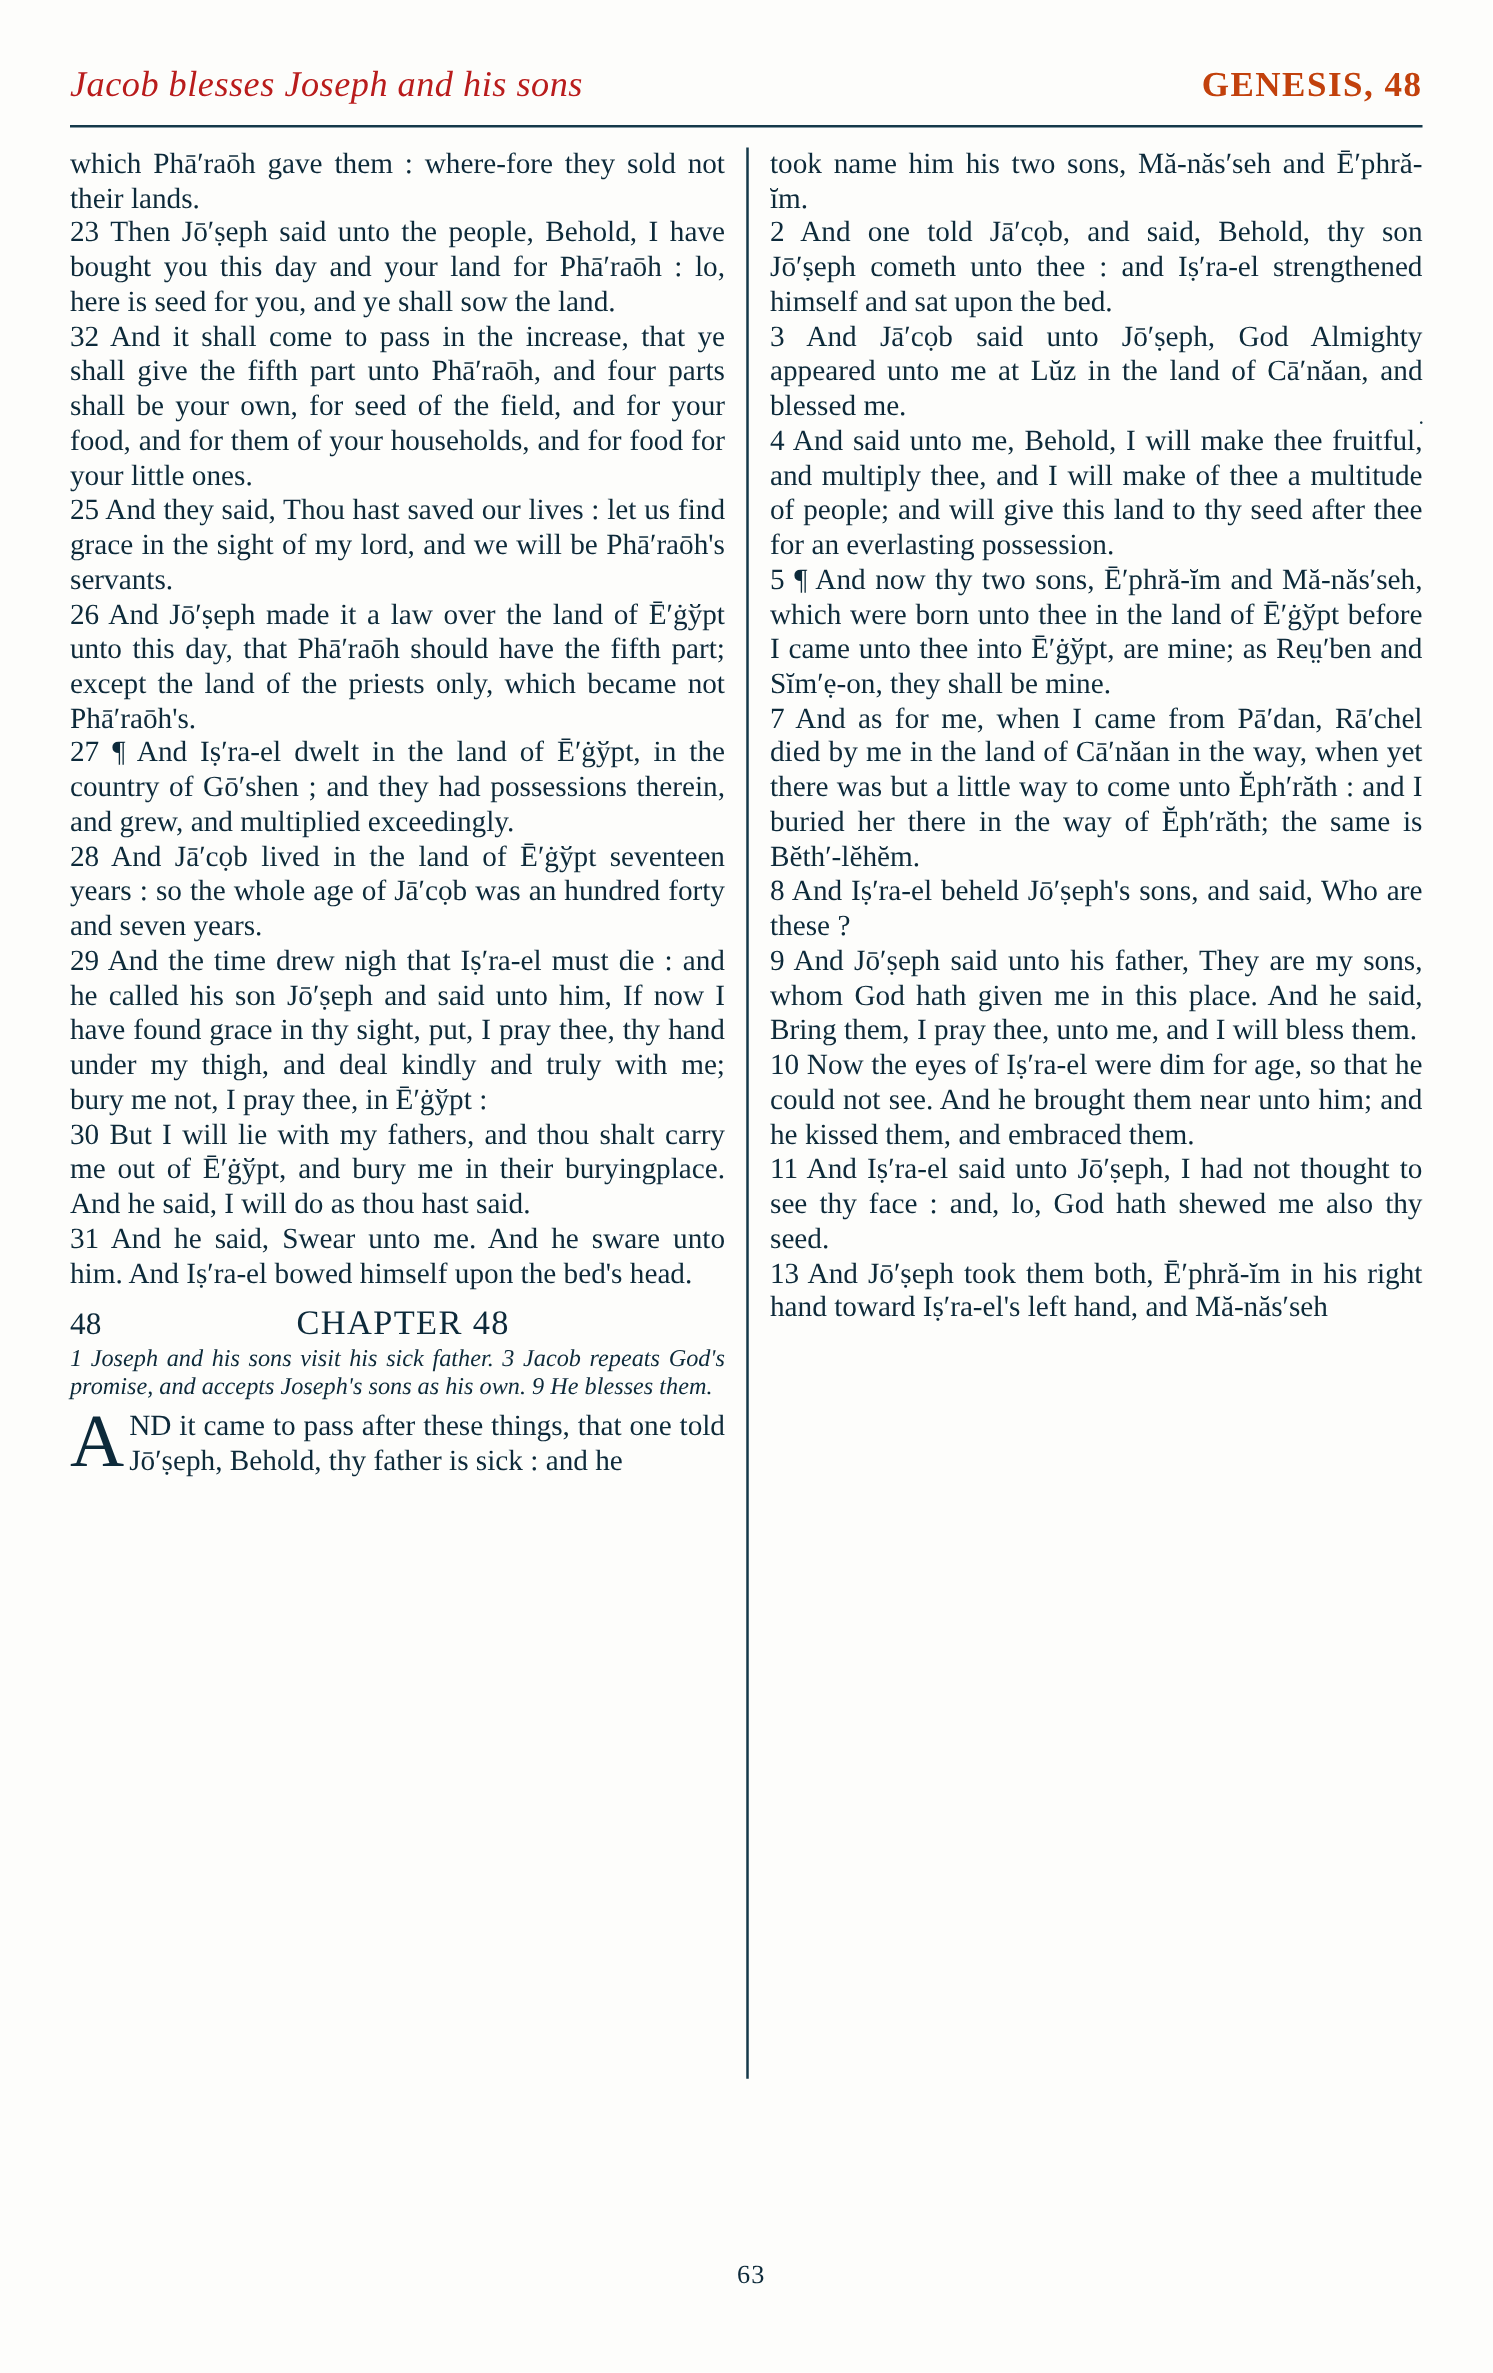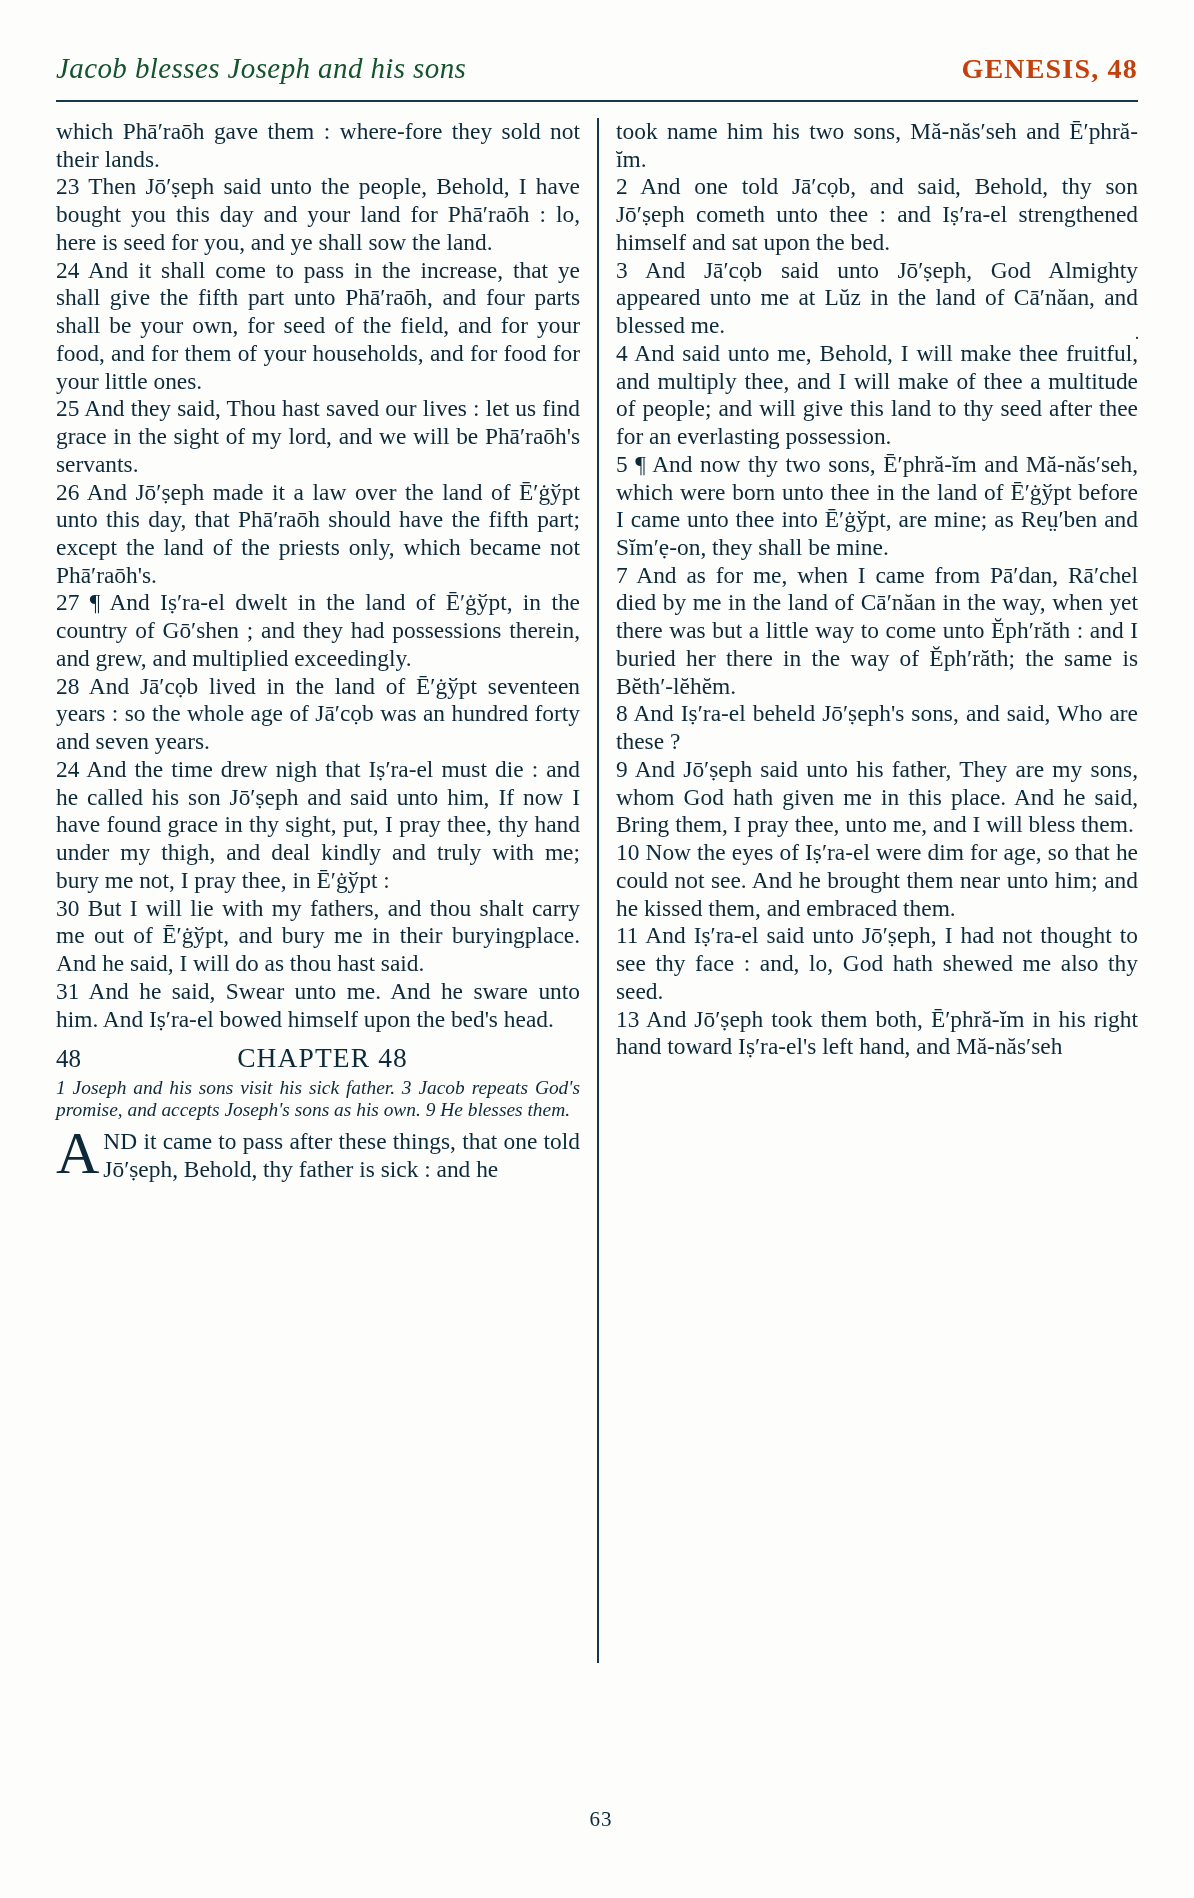--- a/index.html
+++ b/index.html
@@ -34,21 +34,21 @@
     display: flex;
     align-items: baseline;
     justify-content: space-between;
     height: 40px;
   }
   .running-title {
     font-family: "Liberation Serif", serif;
     font-style: italic;
     font-size: 29px;
     letter-spacing: 0.4px;
-    color: #14532d;
+    color: #b91c1c;
   }
   .book-ref {
     font-family: "Liberation Serif", serif;
     font-weight: bold;
     font-size: 28px;
     letter-spacing: 1.2px;
     color: #c2410c;
   }
   .rule {
     border: none;
@@ -154,26 +154,26 @@
       <div class="book-ref">GENESIS, 48</div>
     </div>
     <hr class="rule">
 
     <div class="columns">
       <div class="col-divider"></div>
 
       <div class="col col-left">
         <p class="v">which Phā′raōh gave them : where-fore they sold not their lands.</p>
         <p class="v">23 Then Jō′ṣeph said unto the people, Behold, I have bought you this day and your land for Phā′raōh : lo, here is seed for you, and ye shall sow the land.</p>
-        <p class="v">24 And it shall come to pass in the increase, that ye shall give the fifth part unto Phā′raōh, and four parts shall be your own, for seed of the field, and for your food, and for them of your households, and for food for your little ones.</p>
+        <p class="v">32 And it shall come to pass in the increase, that ye shall give the fifth part unto Phā′raōh, and four parts shall be your own, for seed of the field, and for your food, and for them of your households, and for food for your little ones.</p>
         <p class="v">25 And they said, Thou hast saved our lives : let us find grace in the sight of my lord, and we will be Phā′raōh's servants.</p>
         <p class="v">26 And Jō′ṣeph made it a law over the land of Ē′ġўpt unto this day, that Phā′raōh should have the fifth part; except the land of the priests only, which became not Phā′raōh's.</p>
         <p class="v">27 ¶ And Iṣ′ra-el dwelt in the land of Ē′ġўpt, in the country of Gō′shen ; and they had possessions therein, and grew, and multiplied exceedingly.</p>
         <p class="v">28 And Jā′cọb lived in the land of Ē′ġўpt seventeen years : so the whole age of Jā′cọb was an hundred forty and seven years.</p>
-        <p class="v">24 And the time drew nigh that Iṣ′ra-el must die : and he called his son Jō′ṣeph and said unto him, If now I have found grace in thy sight, put, I pray thee, thy hand under my thigh, and deal kindly and truly with me; bury me not, I pray thee, in Ē′ġўpt :</p>
+        <p class="v">29 And the time drew nigh that Iṣ′ra-el must die : and he called his son Jō′ṣeph and said unto him, If now I have found grace in thy sight, put, I pray thee, thy hand under my thigh, and deal kindly and truly with me; bury me not, I pray thee, in Ē′ġўpt :</p>
         <p class="v">30 But I will lie with my fathers, and thou shalt carry me out of Ē′ġўpt, and bury me in their buryingplace. And he said, I will do as thou hast said.</p>
         <p class="v">31 And he said, Swear unto me. And he sware unto him. And Iṣ′ra-el bowed himself upon the bed's head.</p>
 
         <div class="chapter-head">
           <span class="chapter-num">48</span>
           <span class="chapter-title">CHAPTER 48</span>
         </div>
         <p class="summary">1 Joseph and his sons visit his sick father. 3 Jacob repeats God's promise, and accepts Joseph's sons as his own. 9 He blesses them.</p>
 
         <p class="dropcap-para">

